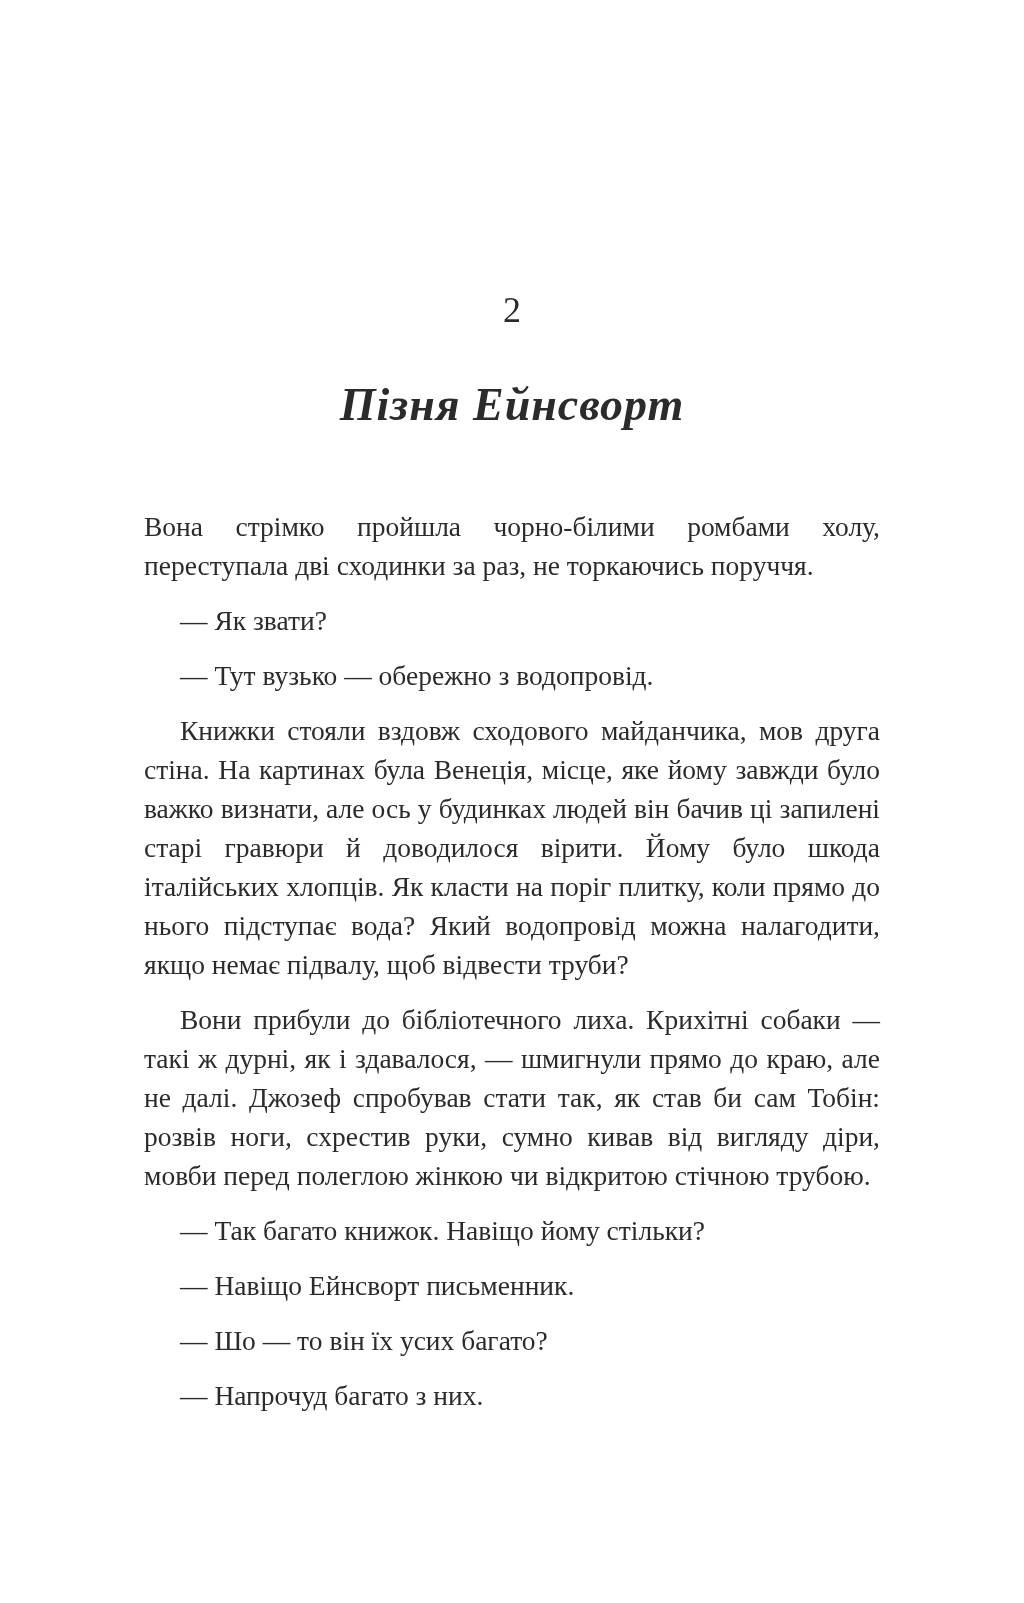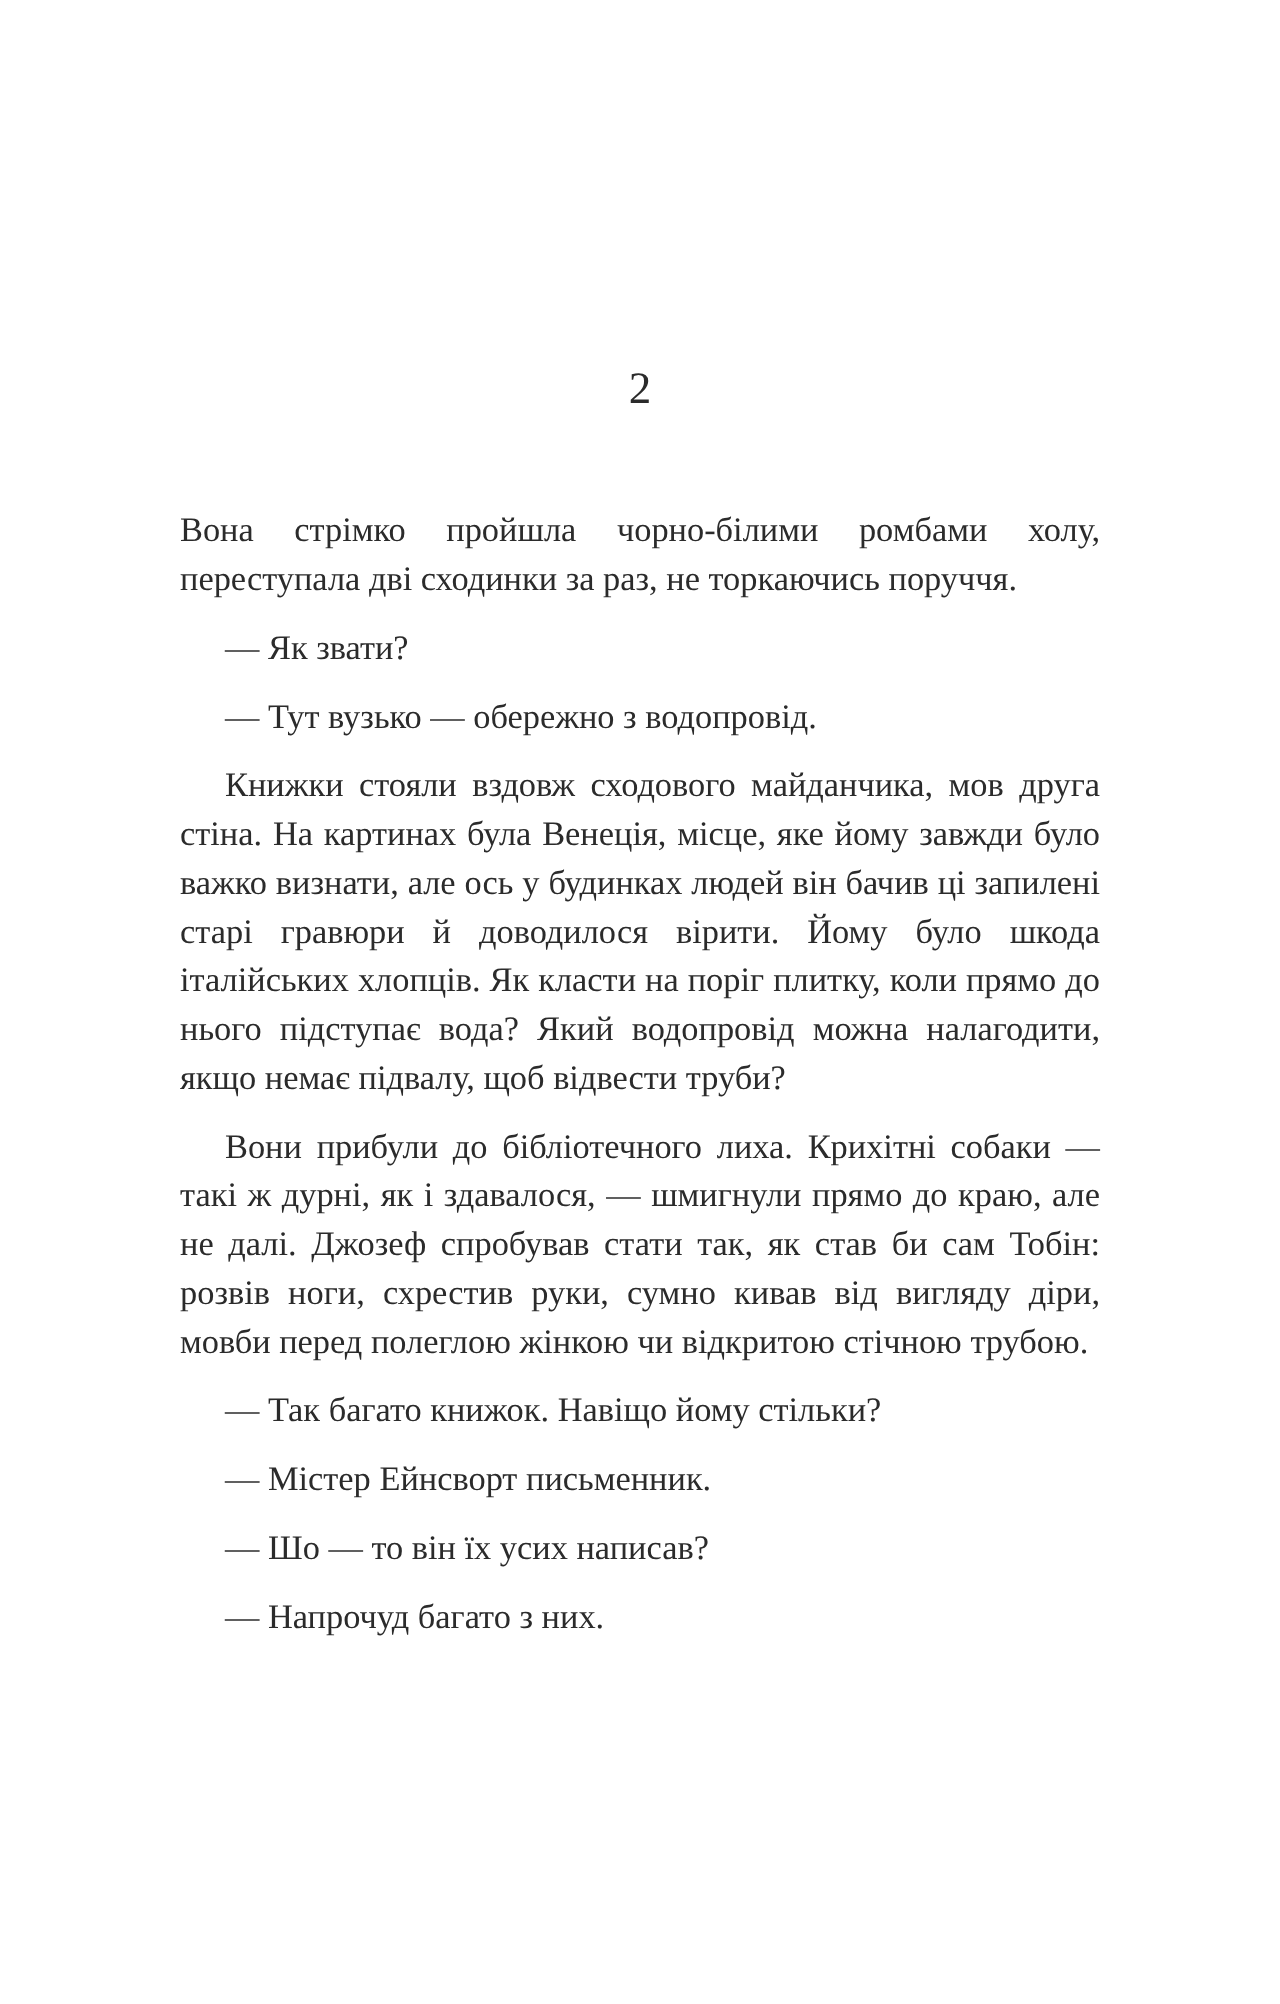--- a/index.html
+++ b/index.html
@@ -64,25 +64,26 @@
     font-size: 26px;
     color: #2b2b2b;
   }
 </style>
 </head>
 <body>
 
 <div class="page">
   <div class="content">
     <div class="chapter-number">2</div>
+    <h1 class="chapter-title">Пізня Ейнсворт</h1>
     <div class="body-text" id="paragraphs">
         <p>Вона стрімко пройшла чорно-білими ромбами холу, переступала дві сходинки за раз, не торкаючись поруччя.</p>
         <p class="indent">— Як звати?</p>
         <p class="indent">— Тут вузько — обережно з водопровід.</p>
         <p class="indent">Книжки стояли вздовж сходового майданчика, мов друга стіна. На картинах була Венеція, місце, яке йому завжди було важко визнати, але ось у будинках людей він бачив ці запилені старі гравюри й доводилося вірити. Йому було шкода італійських хлопців. Як класти на поріг плитку, коли прямо до нього підступає вода? Який водопровід можна налагодити, якщо немає підвалу, щоб відвести труби?</p>
         <p class="indent">Вони прибули до бібліотечного лиха. Крихітні собаки — такі ж дурні, як і здавалося, — шмигнули прямо до краю, але не далі. Джозеф спробував стати так, як став би сам Тобін: розвів ноги, схрестив руки, сумно кивав від вигляду діри, мовби перед полеглою жінкою чи відкритою стічною трубою.</p>
         <p class="indent">— Так багато книжок. Навіщо йому стільки?</p>
-        <p class="indent">— Містер Ейнсворт письменник.</p>
-        <p class="indent">— Шо — то він їх усих написав?</p>
+        <p class="indent">— Навіщо Ейнсворт письменник.</p>
+        <p class="indent">— Шо — то він їх усих багато?</p>
         <p class="indent">— Напрочуд багато з них.</p>
       </div>
   </div>
 </div>
 
 </body></html>

